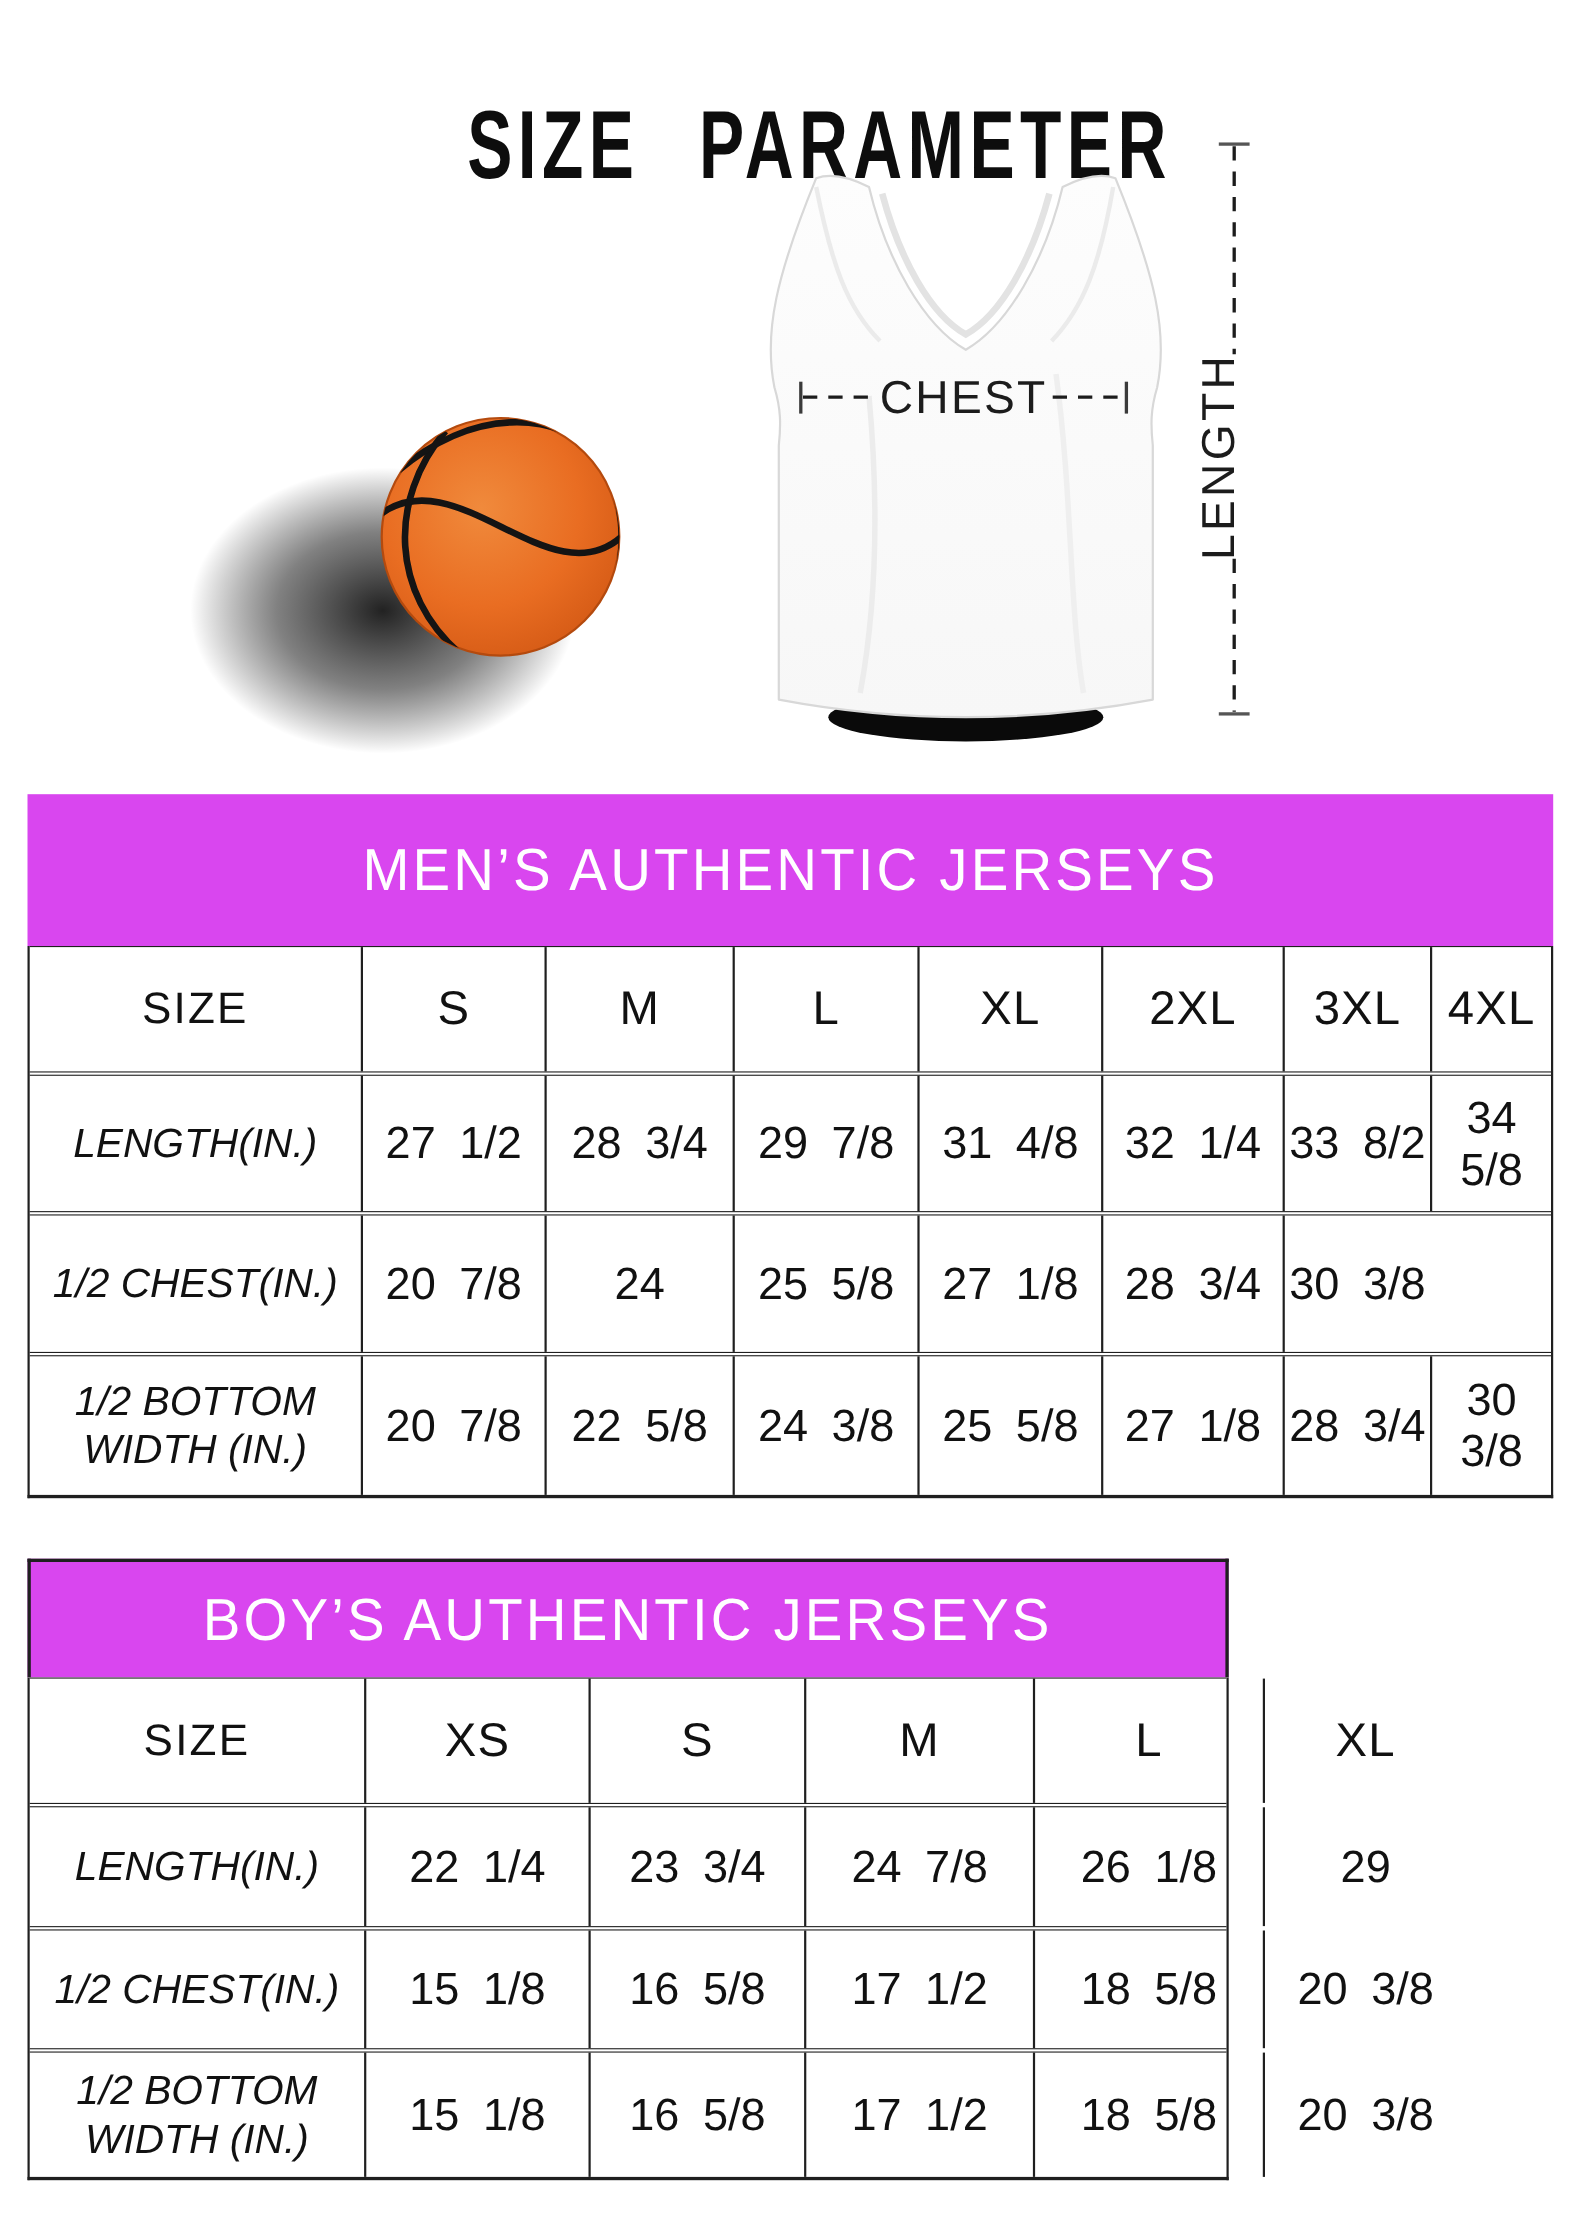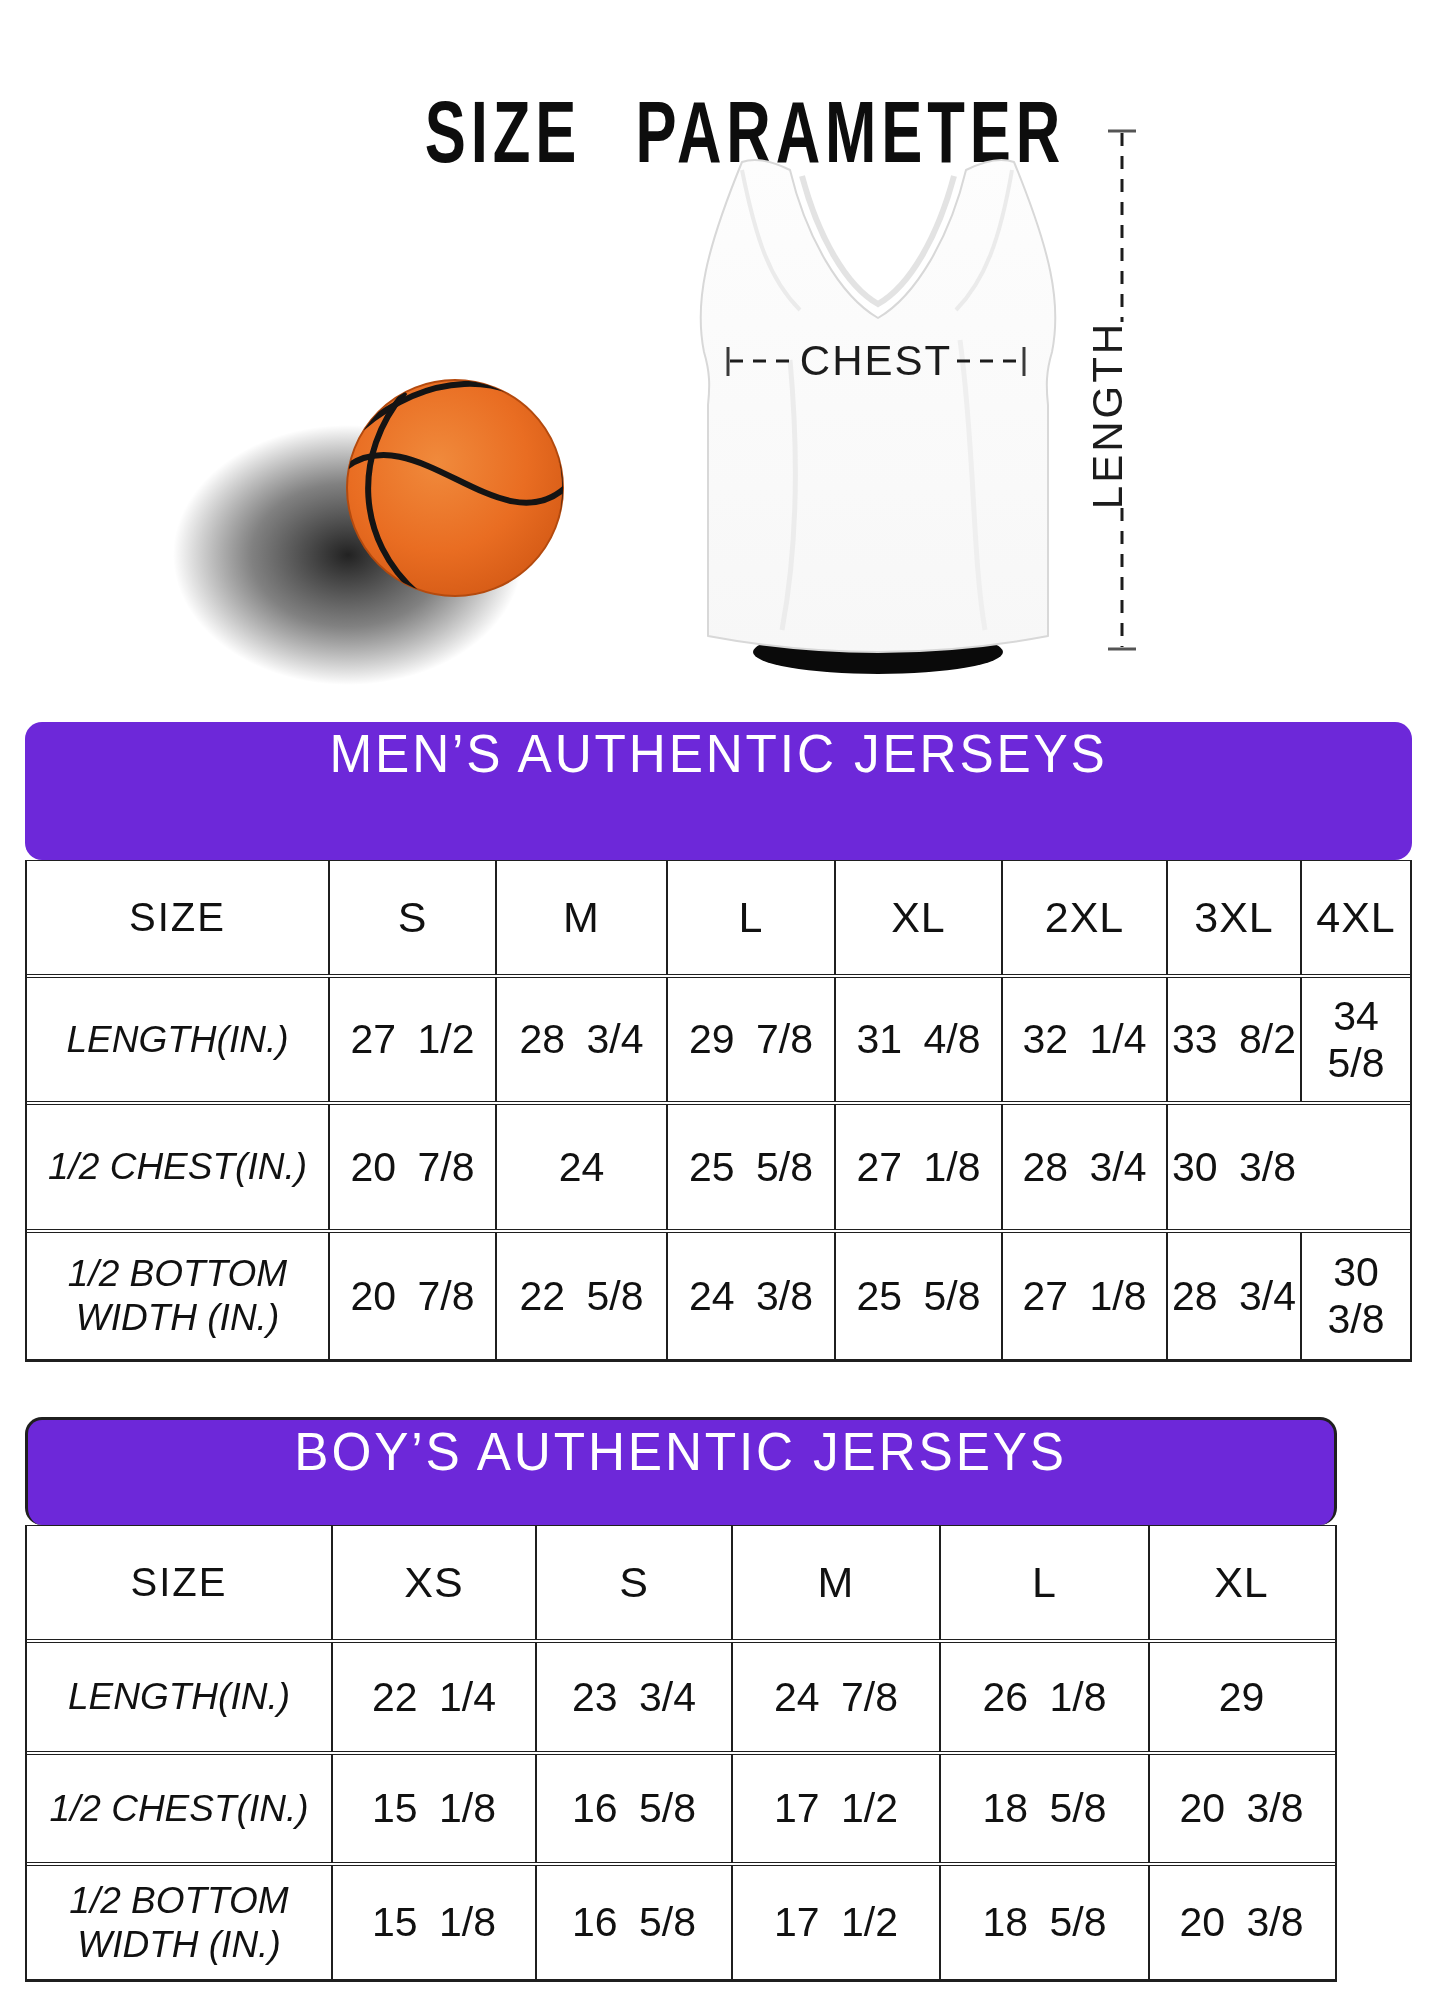--- a/index.html
+++ b/index.html
@@ -12,22 +12,22 @@
     position:absolute;top:22px;left:45px;width:1400px;height:90px;
     text-align:center;font-size:88px;font-weight:bold;letter-spacing:7px;
     word-spacing:46px;transform:scaleX(0.70);transform-origin:center;
     white-space:nowrap;color:#0d0d0d;
   }
   
   .hero{position:absolute;top:0;left:0;width:1445px;height:760px;}
   
   .size-table{position:absolute;}
   .band{
-    display:flex;align-items:flex-start;justify-content:center;
-    background:#6d28d9;color:#ffffff;border-radius:17px;
+    display:flex;align-items:center;justify-content:center;
+    background:#d946ef;color:#ffffff;
   }
   .band .band-text{
     font-size:54px;letter-spacing:3px;transform:scaleX(0.95);
     transform-origin:center;white-space:nowrap;
   }
   .tbl{background:#ffffff;border-left:2px solid #1f1f1f;border-right:2px solid #1f1f1f;border-bottom:3px solid #1f1f1f;}
   .grid-row{display:grid;}
   .grid-row > div{
     display:flex;align-items:center;justify-content:center;
     text-align:center;
@@ -43,21 +43,21 @@
   .val-cell{font-size:41px;word-spacing:10px;}
   
   .mens{left:25px;top:722px;width:1387px;}
   .mens .band{height:138px;}
   .mens .grid-row{grid-template-columns:301px 167px 171px 168px 167px 165px 134px 110px;}
   .mens .hdr-row{height:113px;}
   .mens .r0{height:123px;}
   .mens .r1{height:124px;}
   .mens .r2{height:126px;}
   
-  .boys{left:25px;top:1417px;width:1312px;}
+  .boys{left:25px;top:1417px;width:1092px;}
   .boys .band{height:105px;border:3px solid #1f1f1f;border-bottom:none;}
   .boys .grid-row{grid-template-columns:304px 204px 196px 208px 209px 185px;}
   .boys .hdr-row{height:113px;}
   .boys .r0{height:108px;}
   .boys .r1{height:107px;}
   .boys .r2{height:113px;}
 </style>
 </head>
 <body>
 

